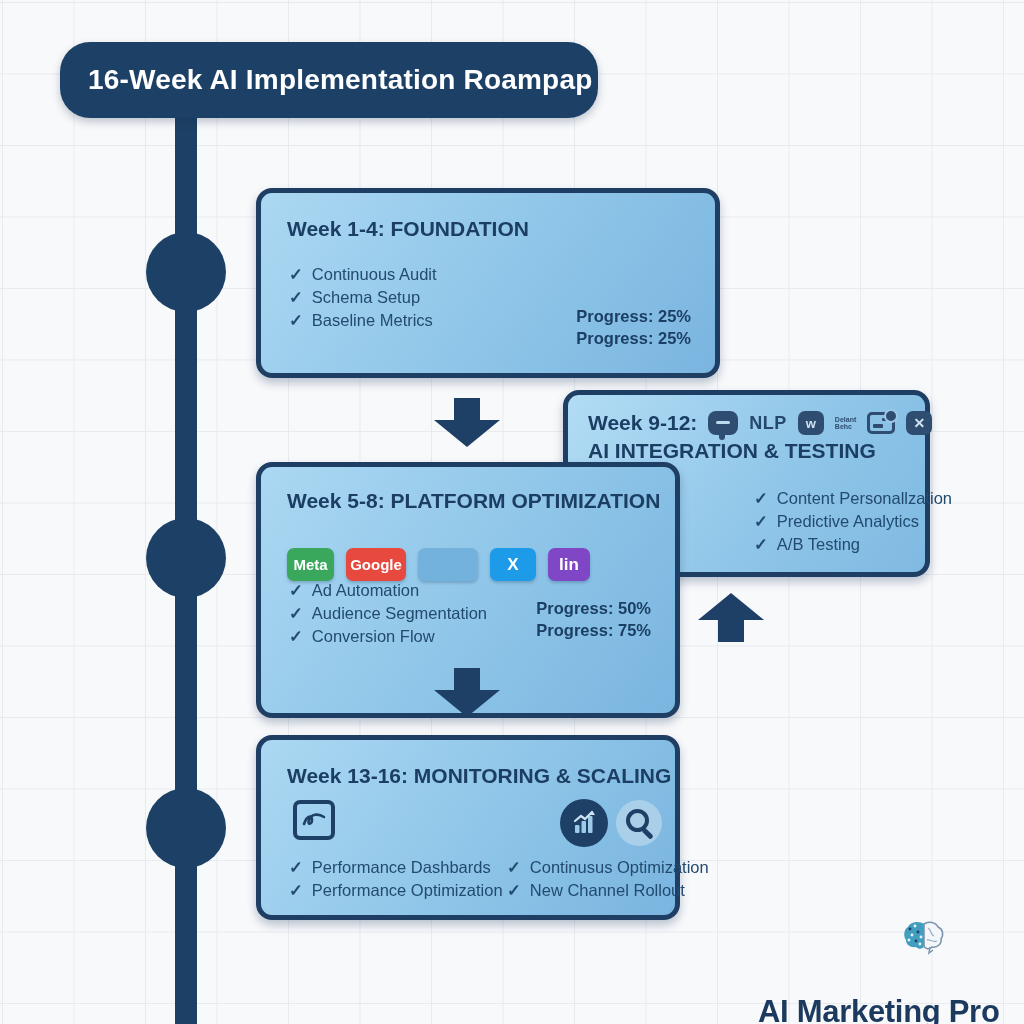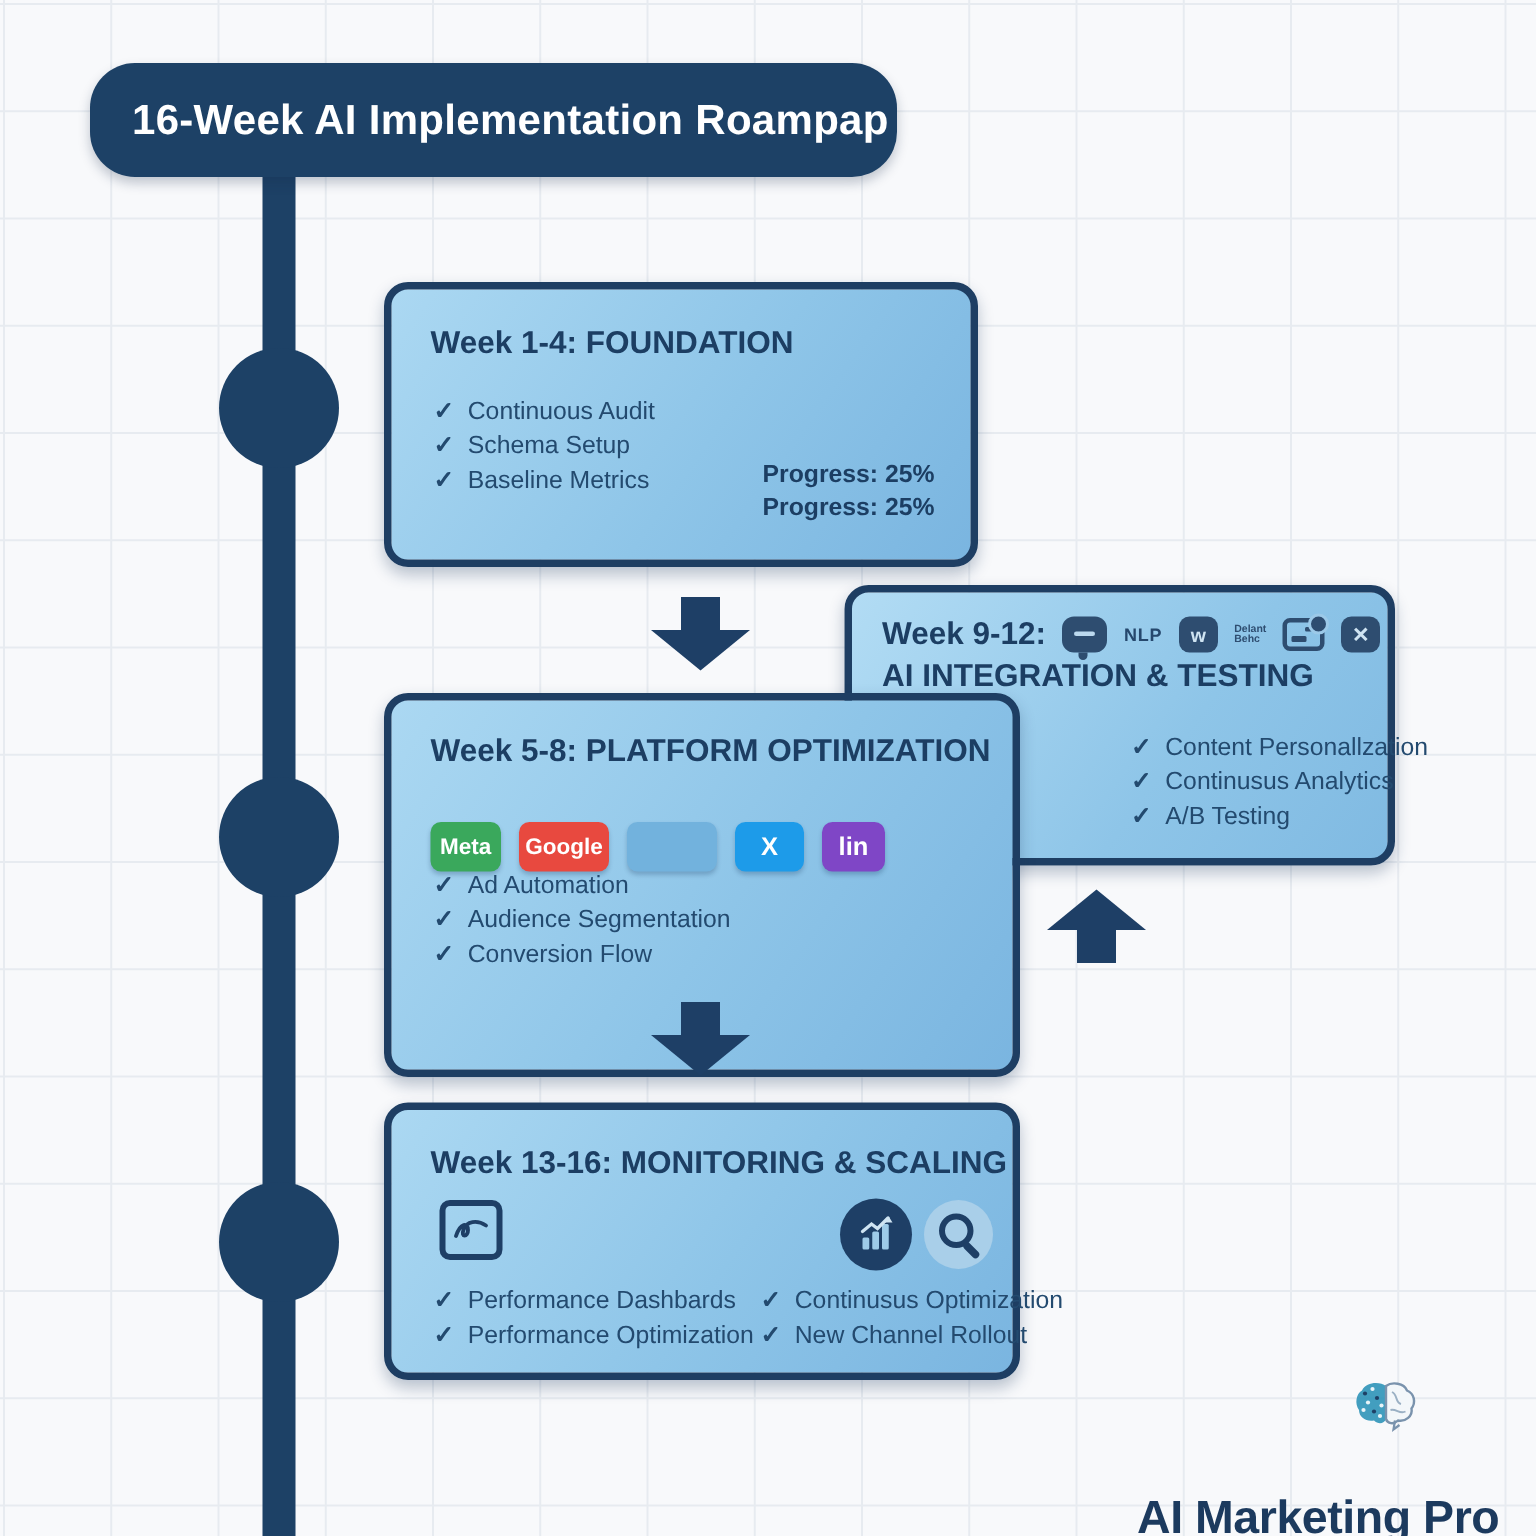--- a/index.html
+++ b/index.html
@@ -45,21 +45,21 @@
   .arrow .stem{width:26px;height:22px;background:#1e3f66;margin:0 auto;}
   .arrow .head-down{width:0;height:0;border-left:33px solid transparent;border-right:33px solid transparent;border-top:27px solid #1e3f66;}
   .arrow .head-up{width:0;height:0;border-left:33px solid transparent;border-right:33px solid transparent;border-bottom:27px solid #1e3f66;}
 
   
   .title-row{position:absolute;left:20px;top:16px;display:flex;align-items:center;gap:11px;}
   .hdr-icon{flex:none;}
   .ic-chat{position:relative;width:30px;height:24px;background:#2e4d70;border-radius:8px;}
   .ic-chat::before{content:"";position:absolute;left:8px;top:10px;width:14px;height:3px;background:#bcd9ee;border-radius:2px;}
   .ic-chat::after{content:"";position:absolute;left:11px;top:24px;width:6px;height:5px;background:#2e4d70;border-radius:0 0 4px 4px;}
-  .ic-nlp{font-size:12px;font-weight:700;color:#26486d;letter-spacing:.5px;}
+  .ic-nlp{font-size:18px;font-weight:700;color:#26486d;letter-spacing:.5px;}
   .ic-w{width:26px;height:24px;background:#2e4d70;border-radius:7px;color:#cfe4f2;font-size:13px;font-weight:700;
     display:flex;align-items:center;justify-content:center;}
   .ic-micro{font-size:7px;line-height:7.5px;font-weight:700;color:#2e4d70;}
   .ic-cardframe{position:relative;width:28px;height:22px;border:3px solid #2e4d70;border-radius:5px;box-sizing:border-box;}
   .ic-cardframe i{position:absolute;left:3px;bottom:3px;width:10px;height:4px;background:#2e4d70;border-radius:1px;}
   .ic-cardframe em{position:absolute;right:3px;top:3px;width:7px;height:3px;background:#2e4d70;border-radius:1px;}
   .ic-cardframe .dot{position:absolute;right:-6px;top:-6px;width:10px;height:10px;background:#2e4d70;border:2px solid #9cc9e8;border-radius:50%;}
   .ic-x{width:26px;height:24px;background:#2e4d70;border-radius:7px;color:#cfe4f2;font-size:14px;font-weight:700;
     display:flex;align-items:center;justify-content:center;}
 
@@ -84,21 +84,21 @@
 
   <div class="tl-bar"></div>
   <div class="tl-node" style="top:232px;"></div>
   <div class="tl-node" style="top:518px;"></div>
   <div class="tl-node" style="top:788px;"></div>
 
   <div class="banner">
     <span>16-Week AI Implementation Roampap</span>
   </div>
 
-  <div class="card" style="left:256px;top:188px;width:396px;height:190px;z-index:3;">
+  <div class="card" style="left:256px;top:188px;width:464px;height:190px;z-index:3;">
     <div class="card-title" style="top:24px;">Week 1-4: FOUNDATION</div>
     <div class="items" style="left:28px;top:70px;">
       <div class="item">
           <span class="chk">✓</span>
           <span>Continuous Audit</span>
         </div>
       <div class="item">
           <span class="chk">✓</span>
           <span>Schema Setup</span>
         </div>
@@ -136,21 +136,21 @@
       <span class="hdr-icon ic-x">✕</span>
     </div>
     <div class="card-title" style="left:20px;top:44px;">AI INTEGRATION &amp; TESTING</div>
     <div class="items" style="left:186px;top:92px;">
       <div class="item">
           <span class="chk">✓</span>
           <span>Content Personallzation</span>
         </div>
       <div class="item">
           <span class="chk">✓</span>
-          <span>Continusus Analytics</span>
+          <span>Predictive Analytics</span>
         </div>
       <div class="item">
           <span class="chk">✓</span>
           <span>A/B Testing</span>
         </div>
     </div>
   </div>
 
   <div class="card" style="left:256px;top:462px;width:424px;height:256px;z-index:4;">
     <div class="card-title" style="top:22px;">Week 5-8: PLATFORM OPTIMIZATION</div>
@@ -167,20 +167,24 @@
           <span>Ad Automation</span>
         </div>
       <div class="item">
           <span class="chk">✓</span>
           <span>Audience Segmentation</span>
         </div>
       <div class="item">
           <span class="chk">✓</span>
           <span>Conversion Flow</span>
         </div>
+    </div>
+    <div class="progress" style="right:24px;top:130px;">
+      <div>Progress: 50%</div>
+      <div>Progress: 75%</div>
     </div>
   </div>
 
   <div class="arrow" style="left:698px;top:593px;">
     <div class="head-up"></div>
       <div class="stem"></div>
   </div>
 
   <div class="arrow" style="left:434px;top:668px;">
     <div class="stem"></div>

